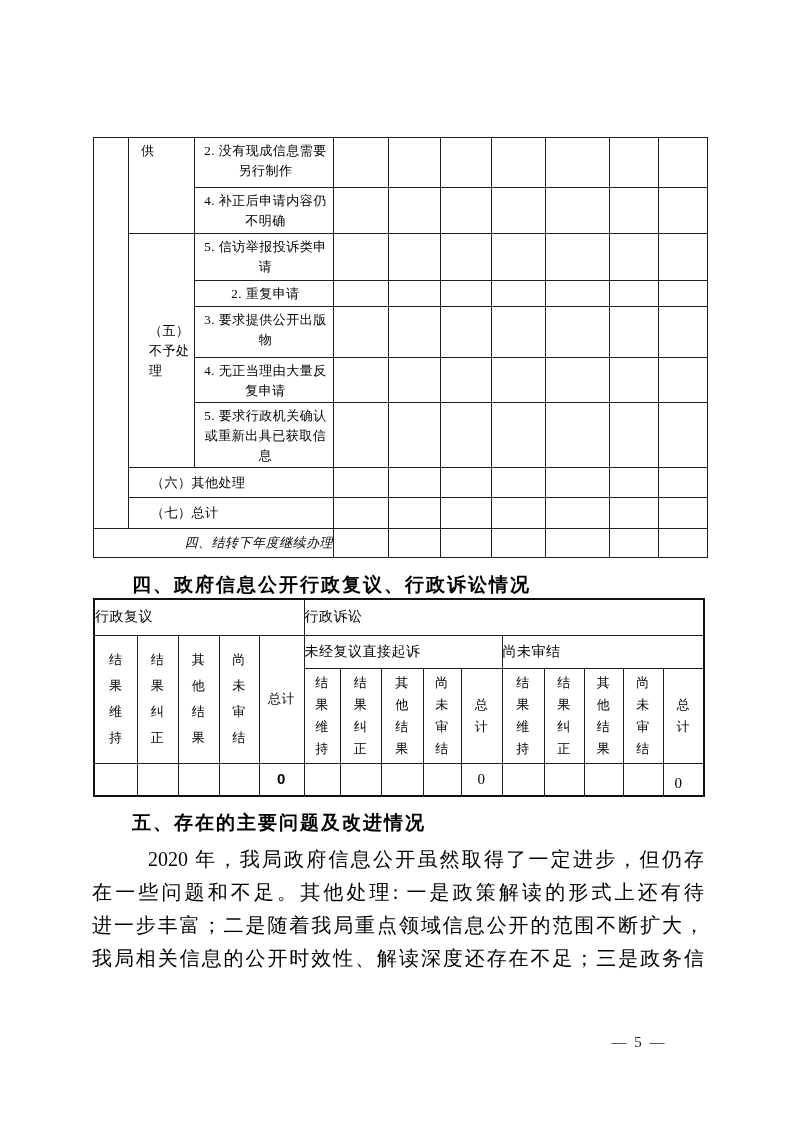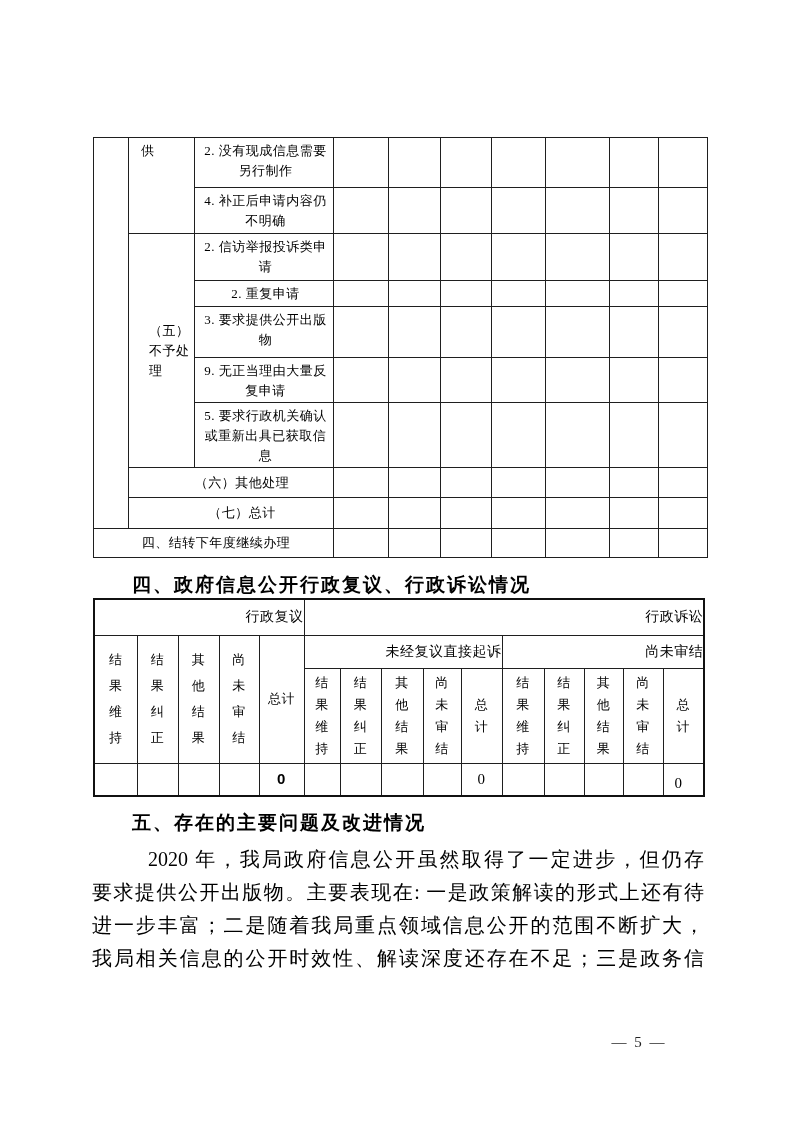--- a/index.html
+++ b/index.html
@@ -5,26 +5,26 @@
   html,body{margin:0;padding:0;background:#fff;}
   .page{position:relative;width:793px;height:1122px;background:#ffffff;color:#000;
         font-family:"Liberation Serif","DejaVu Serif",serif;overflow:hidden;}
   table{border-collapse:collapse;table-layout:fixed;position:absolute;}
   td{border:1px solid #1f1f1f;padding:0;overflow:hidden;font-size:13px;line-height:20px;letter-spacing:.5px;}
   
   .t1{left:93px;top:137px;width:614px;border:1px solid #1f1f1f;}
   .t1 .item{text-align:center;vertical-align:top;padding:3px 5px 0 8px;}
   .t1 .bgong{vertical-align:top;text-align:left;padding:3px 0 0 12px;}
   .t1 .bwu{vertical-align:middle;text-align:left;padding-left:20px;white-space:pre-line;}
-  .t1 .merged{text-align:center;vertical-align:middle;padding-left:22px;margin-top:48px;}
-  .t1 .carry{text-align:center;vertical-align:middle;padding-left:5px;}
+  .t1 .merged{text-align:left;vertical-align:middle;padding-left:22px;margin-top:48px;}
+  .t1 .carry{text-align:right;vertical-align:middle;padding-left:5px;font-style:italic;}
   .t1 .outer{border-right:1px solid #1f1f1f;}
   
   .t2{left:93px;top:598px;width:610px;border:2px solid #111;}
-  .t2 .gh{text-align:right;vertical-align:middle;font-size:14px;}
+  .t2 .gh{text-align:left;vertical-align:middle;font-size:14px;}
   .t2 .vcell{text-align:center;vertical-align:middle;}
   .vt{display:block;width:15px;margin:0 auto;word-break:break-all;line-height:22px;text-align:center;}
   .vt-tall{line-height:26px;}
   .t2 .tot-h{text-align:center;vertical-align:middle;font-size:13px;}
   .t2 .z{font-size:15px;text-align:center;vertical-align:middle;}
   .t2 .z1{font-weight:bold;font-family:"Liberation Sans","DejaVu Sans",sans-serif;}
   .t2 .z3{text-align:left;padding-left:11px;padding-top:7px;}
   
   .h-sec{position:absolute;left:132px;font-family:Liberation Sans, sans-serif;
          font-weight:bold;font-size:19px;letter-spacing:2px;white-space:nowrap;}
@@ -74,21 +74,21 @@
           <td class="e"></td>
           <td class="e"></td>
           <td class="e"></td>
           <td class="e"></td>
           <td class="e"></td>
         </tr>
     <tr style="height:47px">
       <td class="bwu" rowspan="5">（五）
 不予处
 理</td>
-      <td class="item">2. 信访举报投诉类申请</td>
+      <td class="item">5. 信访举报投诉类申请</td>
     <td class="e"></td>
           <td class="e"></td>
           <td class="e"></td>
           <td class="e"></td>
           <td class="e"></td>
           <td class="e"></td>
           <td class="e"></td>
         </tr>
     <tr style="height:26px">
       <td class="item">2. 重复申请</td>
@@ -104,21 +104,21 @@
       <td class="item">3. 要求提供公开出版物</td>
     <td class="e"></td>
           <td class="e"></td>
           <td class="e"></td>
           <td class="e"></td>
           <td class="e"></td>
           <td class="e"></td>
           <td class="e"></td>
         </tr>
     <tr style="height:45px">
-      <td class="item">9. 无正当理由大量反复申请</td>
+      <td class="item">4. 无正当理由大量反复申请</td>
     <td class="e"></td>
           <td class="e"></td>
           <td class="e"></td>
           <td class="e"></td>
           <td class="e"></td>
           <td class="e"></td>
           <td class="e"></td>
         </tr>
     <tr style="height:65px">
       <td class="item">5. 要求行政机关确认或重新出具已获取信息</td>
@@ -253,19 +253,19 @@
       <td class="e"></td>
       <td class="e"></td>
       <td class="z z3">0</td>
     </tr>
   </tbody>
     </table>
 
   <div class="h-sec h5">五、存在的主要问题及改进情况</div>
   <div class="para">
     <div class="pline indent">2020 年，我局政府信息公开虽然取得了一定进步，但仍存</div>
-    <div class="pline">要求提供公开出版物。主要表现在: 一是政策解读的形式上还有待</div>
+    <div class="pline">在一些问题和不足。其他处理: 一是政策解读的形式上还有待</div>
     <div class="pline">进一步丰富；二是随着我局重点领域信息公开的范围不断扩大，</div>
     <div class="pline">我局相关信息的公开时效性、解读深度还存在不足；三是政务信</div>
   </div>
 
   <div class="footer">— 5 —</div>
 </div>
 
 </body></html>

